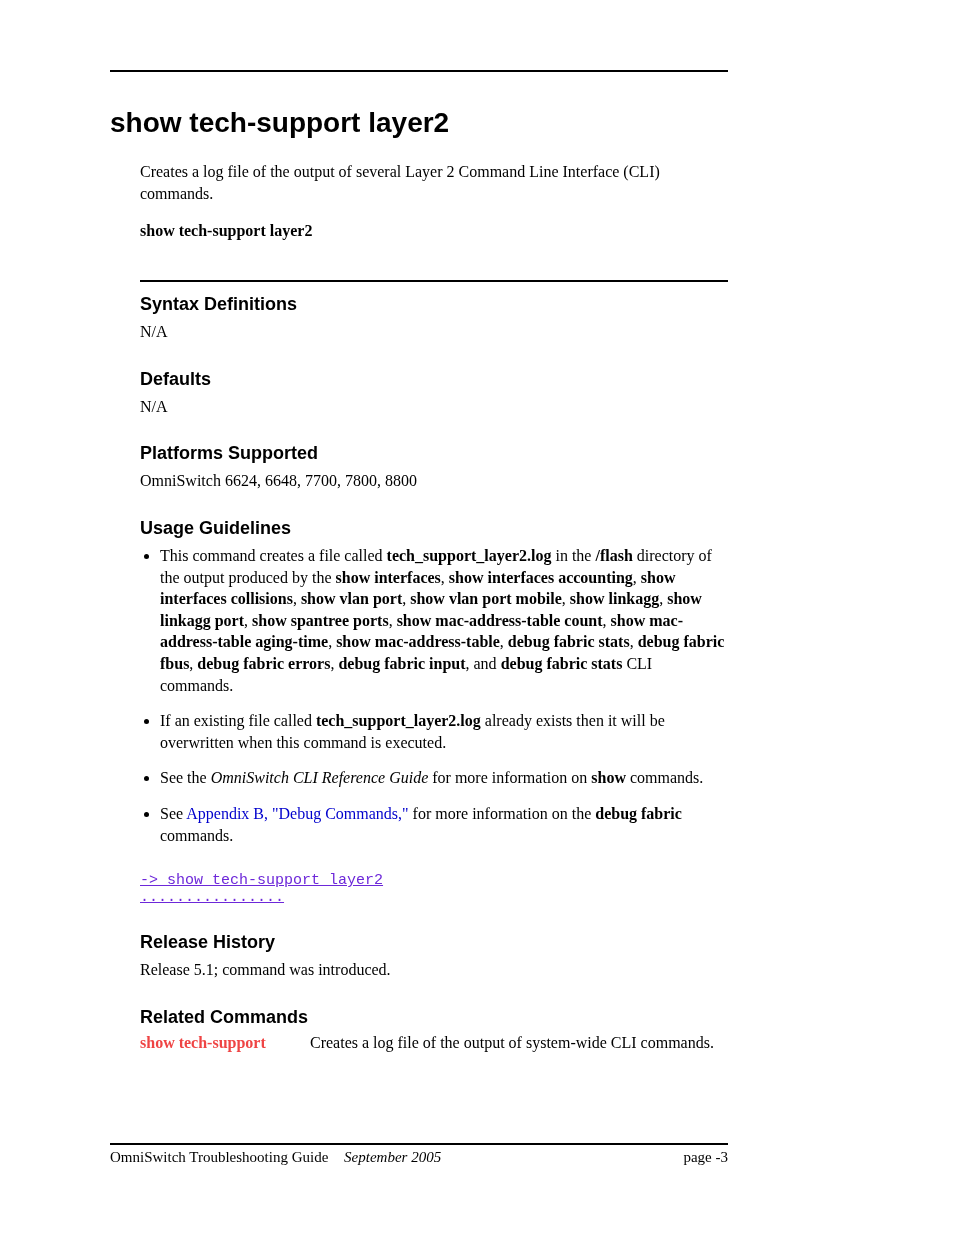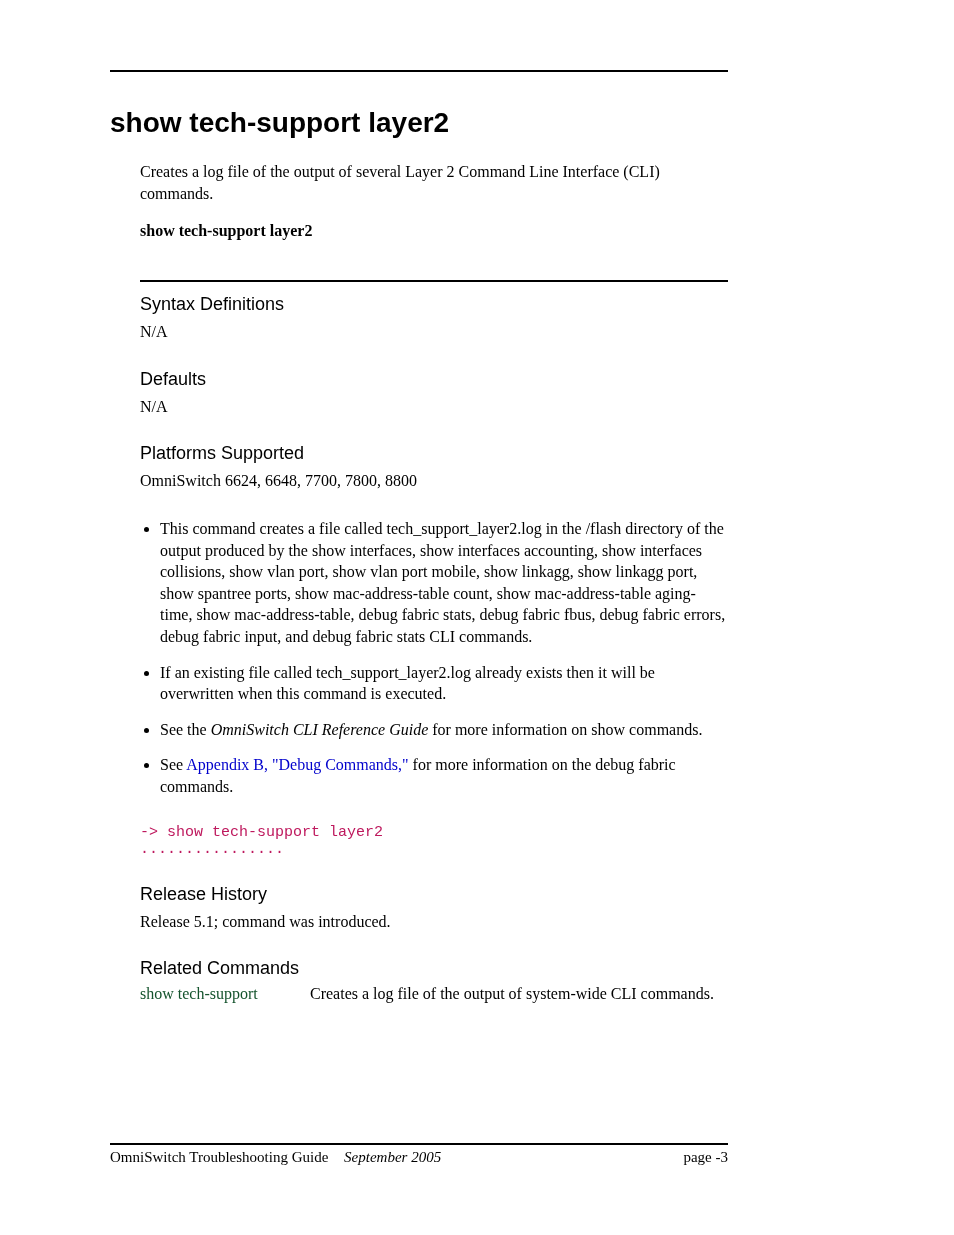--- a/index.html
+++ b/index.html
@@ -35,21 +35,21 @@
     margin: 0 0 40px 30px;
     font-weight: bold;
   }
   .section-rule {
     border-top: 2px solid #000;
     margin: 0 0 12px 30px;
   }
   h2.section-heading {
     font-family: Arial, Helvetica, sans-serif;
     font-size: 18px;
-    font-weight: normal;
+    font-weight: bold;
     margin: 0 0 6px 30px;
   }
   .section-body {
     margin: 0 0 26px 30px;
     line-height: 1.35;
   }
   ul.usage {
     margin: 0 0 26px 30px;
     padding-left: 20px;
     line-height: 1.35;
@@ -57,26 +57,27 @@
   ul.usage li {
     margin-bottom: 14px;
   }
   .mono {
     font-family: "Courier New", Courier, monospace;
     font-size: 15px;
     white-space: pre;
   }
   .examples-block {
     margin: 0 0 26px 30px;
-    color: #be185d;
+    color: #6d28d9;
+    text-decoration: underline;
   }
   a.link {
-    color: #14532d;
+    color: #ef4444;
     text-decoration: none;
-    font-weight: normal;
+    font-weight: bold;
   }
   a.link-plain {
     color: #0000cc;
     text-decoration: none;
   }
   .related-table {
     margin: 0 0 30px 30px;
   }
   .related-row {
     display: flex;
@@ -107,21 +108,21 @@
     font-size: 15px;
     font-family: Georgia, "Times New Roman", serif;
   }
   .footer .left {
     display: inline;
   }
   .footer .left .italic {
     font-style: italic;
     margin-left: 12px;
   }
-  .bold { font-weight: normal; }
+  .bold { font-weight: bold; }
   .italic-inline { font-style: italic; }
 </style>
 </head>
 <body>
 
 <div class="page">
 
   <div class="top-rule"></div>
 
   <h1 class="page-title">show tech-support layer2</h1>
@@ -134,20 +135,21 @@
 
   <h2 class="section-heading">Syntax Definitions</h2>
   <p class="section-body">N/A</p>
 
   <h2 class="section-heading">Defaults</h2>
   <p class="section-body">N/A</p>
 
   <h2 class="section-heading">Platforms Supported</h2>
   <p class="section-body">OmniSwitch 6624, 6648, 7700, 7800, 8800</p>
 
+  <h2 class="section-heading">Usage Guidelines</h2>
   <ul class="usage">
     <li>
       <span>This command creates a file called </span><span class="bold">tech_support_layer2.log</span><span> in the </span><span class="bold">/flash</span><span> directory of the output produced by the </span><span class="bold">show interfaces</span>, <span class="bold">show interfaces accounting</span>, <span class="bold">show interfaces collisions</span>, <span class="bold">show vlan port</span>, <span class="bold">show vlan port mobile</span>, <span class="bold">show linkagg</span>, <span class="bold">show linkagg port</span>, <span class="bold">show spantree ports</span>, <span class="bold">show mac-address-table count</span>, <span class="bold">show mac-address-table aging-time</span>, <span class="bold">show mac-address-table</span>, <span class="bold">debug fabric stats</span>, <span class="bold">debug fabric fbus</span>, <span class="bold">debug fabric errors</span>, <span class="bold">debug fabric input</span><span>, and </span><span class="bold">debug fabric stats</span><span> CLI commands.</span>
     </li>
     <li>
       <span>If an existing file called </span><span class="bold">tech_support_layer2.log</span><span> already exists then it will be overwritten when this command is executed.</span>
     </li>
     <li>
       <span>See the </span><span class="italic-inline">OmniSwitch CLI Reference Guide</span><span> for more information on </span><span class="bold">show</span><span> commands.</span>
     </li>

